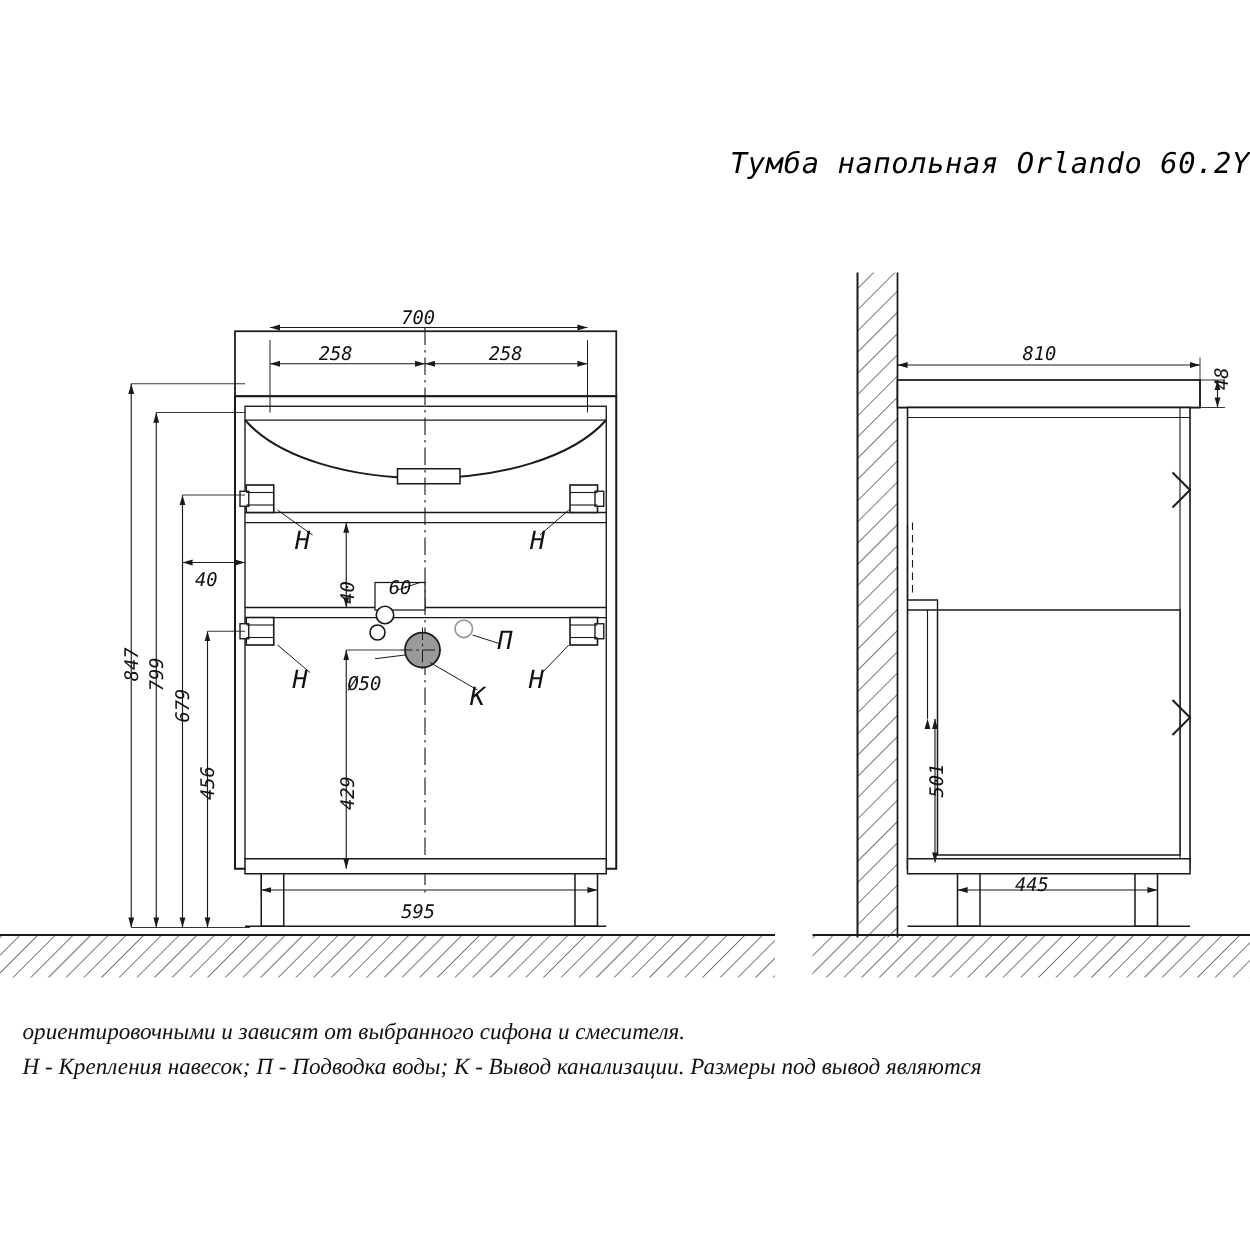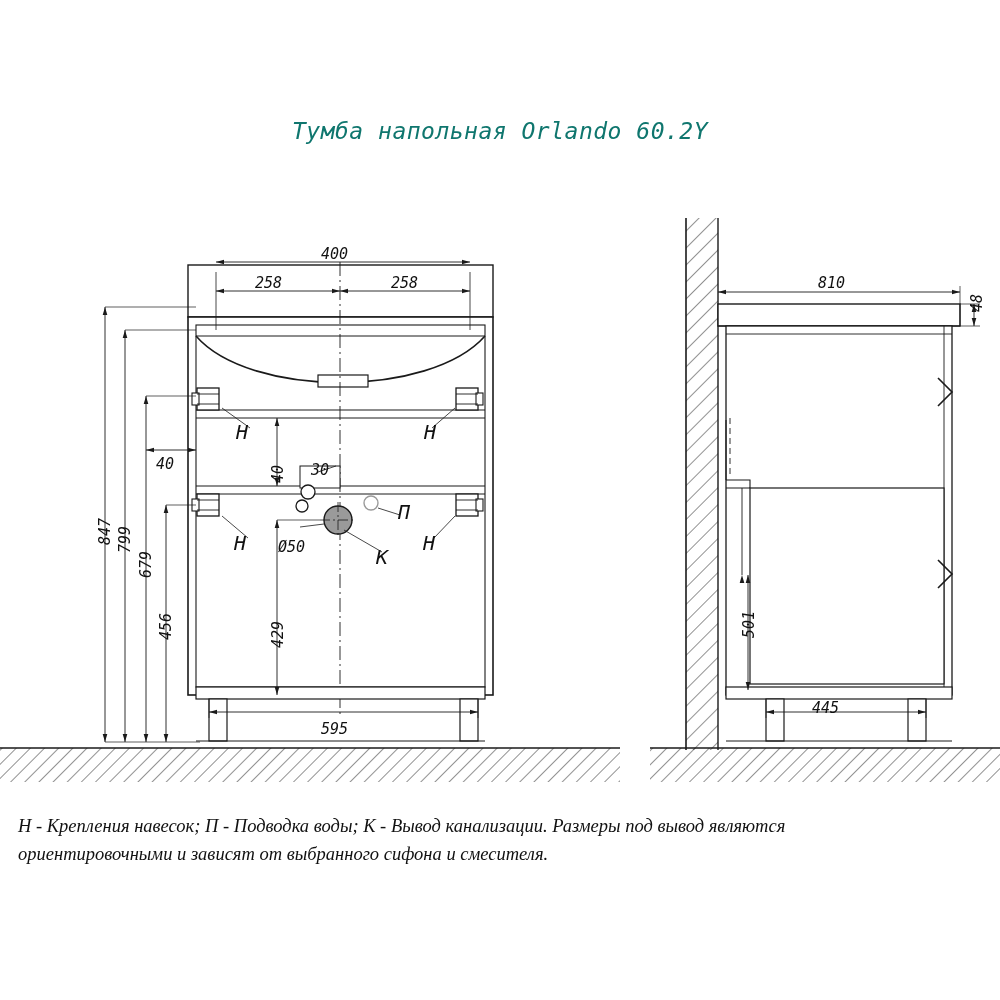--- a/index.html
+++ b/index.html
@@ -19,26 +19,26 @@
     position: absolute;
     left: 0; top: 0;
     width: 1000px;
     height: 1000px;
   }
   .title {
     position: absolute;
     left: 0;
     top: 118px;
     width: 1000px;
-    text-align: center;
+    text-align: right;
     font-family: "DejaVu Sans Mono", monospace;
     font-style: italic;
     font-size: 23px;
     letter-spacing: 0.5px;
-    color: #0f766e;
+    color: #000000;
     white-space: nowrap;
   }
   .legend {
     position: absolute;
     left: 18px;
     top: 812px;
     width: 960px;
     font-family: "Liberation Serif", serif;
     font-style: italic;
     font-size: 18.5px;
@@ -229,45 +229,45 @@
 
       <line x1="748" y1="575" x2="748" y2="690" stroke="#1a1a1a" stroke-width="0.9" marker-start="url(#arrR)" marker-end="url(#arrL)"></line>
       <line x1="742" y1="488" x2="742" y2="575" stroke="#1a1a1a" stroke-width="0.9" marker-end="url(#arrR)"></line>
 
       <line x1="766" y1="712" x2="926" y2="712" stroke="#1a1a1a" stroke-width="0.9" marker-start="url(#arrR)" marker-end="url(#arrL)"></line>
       <line x1="766" y1="699" x2="766" y2="718" stroke="#1a1a1a" stroke-width="0.7"></line>
       <line x1="926" y1="699" x2="926" y2="718" stroke="#1a1a1a" stroke-width="0.7"></line>
     </g>
   </svg>
 
-  <div class="dimtext" style="left:321px; top:245px;">400</div>
+  <div class="dimtext" style="left:321px; top:245px;">700</div>
   <div class="dimtext" style="left:255px; top:274px;">258</div>
   <div class="dimtext" style="left:391px; top:274px;">258</div>
   <div class="dimtext" style="left:321px; top:720px;">595</div>
 
   <div class="dimtext vert" style="left:96px; top:545px;">847</div>
   <div class="dimtext vert" style="left:116px; top:553px;">799</div>
   <div class="dimtext vert" style="left:137px; top:578px;">679</div>
   <div class="dimtext vert" style="left:157px; top:640px;">456</div>
   <div class="dimtext vert" style="left:269px; top:648px;">429</div>
   <div class="dimtext vert" style="left:269px; top:483px;">40</div>
   <div class="dimtext" style="left:156px; top:455px;">40</div>
-  <div class="dimtext" style="left:311px; top:461px;">30</div>
+  <div class="dimtext" style="left:311px; top:461px;">60</div>
   <div class="dimtext" style="left:278px; top:538px;">Ø50</div>
 
   <div class="marker" style="left:236px; top:420px;">Н</div>
   <div class="marker" style="left:424px; top:420px;">Н</div>
   <div class="marker" style="left:234px; top:531px;">Н</div>
   <div class="marker" style="left:423px; top:531px;">Н</div>
   <div class="marker" style="left:398px; top:500px;">П</div>
   <div class="marker" style="left:376px; top:545px;">К</div>
 
   <div class="dimtext" style="left:818px; top:274px;">810</div>
   <div class="dimtext vert" style="left:968px; top:312px;">48</div>
   <div class="dimtext vert" style="left:740px; top:638px;">501</div>
   <div class="dimtext" style="left:812px; top:699px;text-align:right;">445</div>
 
   <div class="legend">
+    <div>ориентировочными и зависят от выбранного сифона и смесителя.</div>
     <div>Н - Крепления навесок; П - Подводка воды; К - Вывод канализации. Размеры под вывод являются</div>
-    <div>ориентировочными и зависят от выбранного сифона и смесителя.</div>
   </div>
 
 </div>
 
 </body></html>

